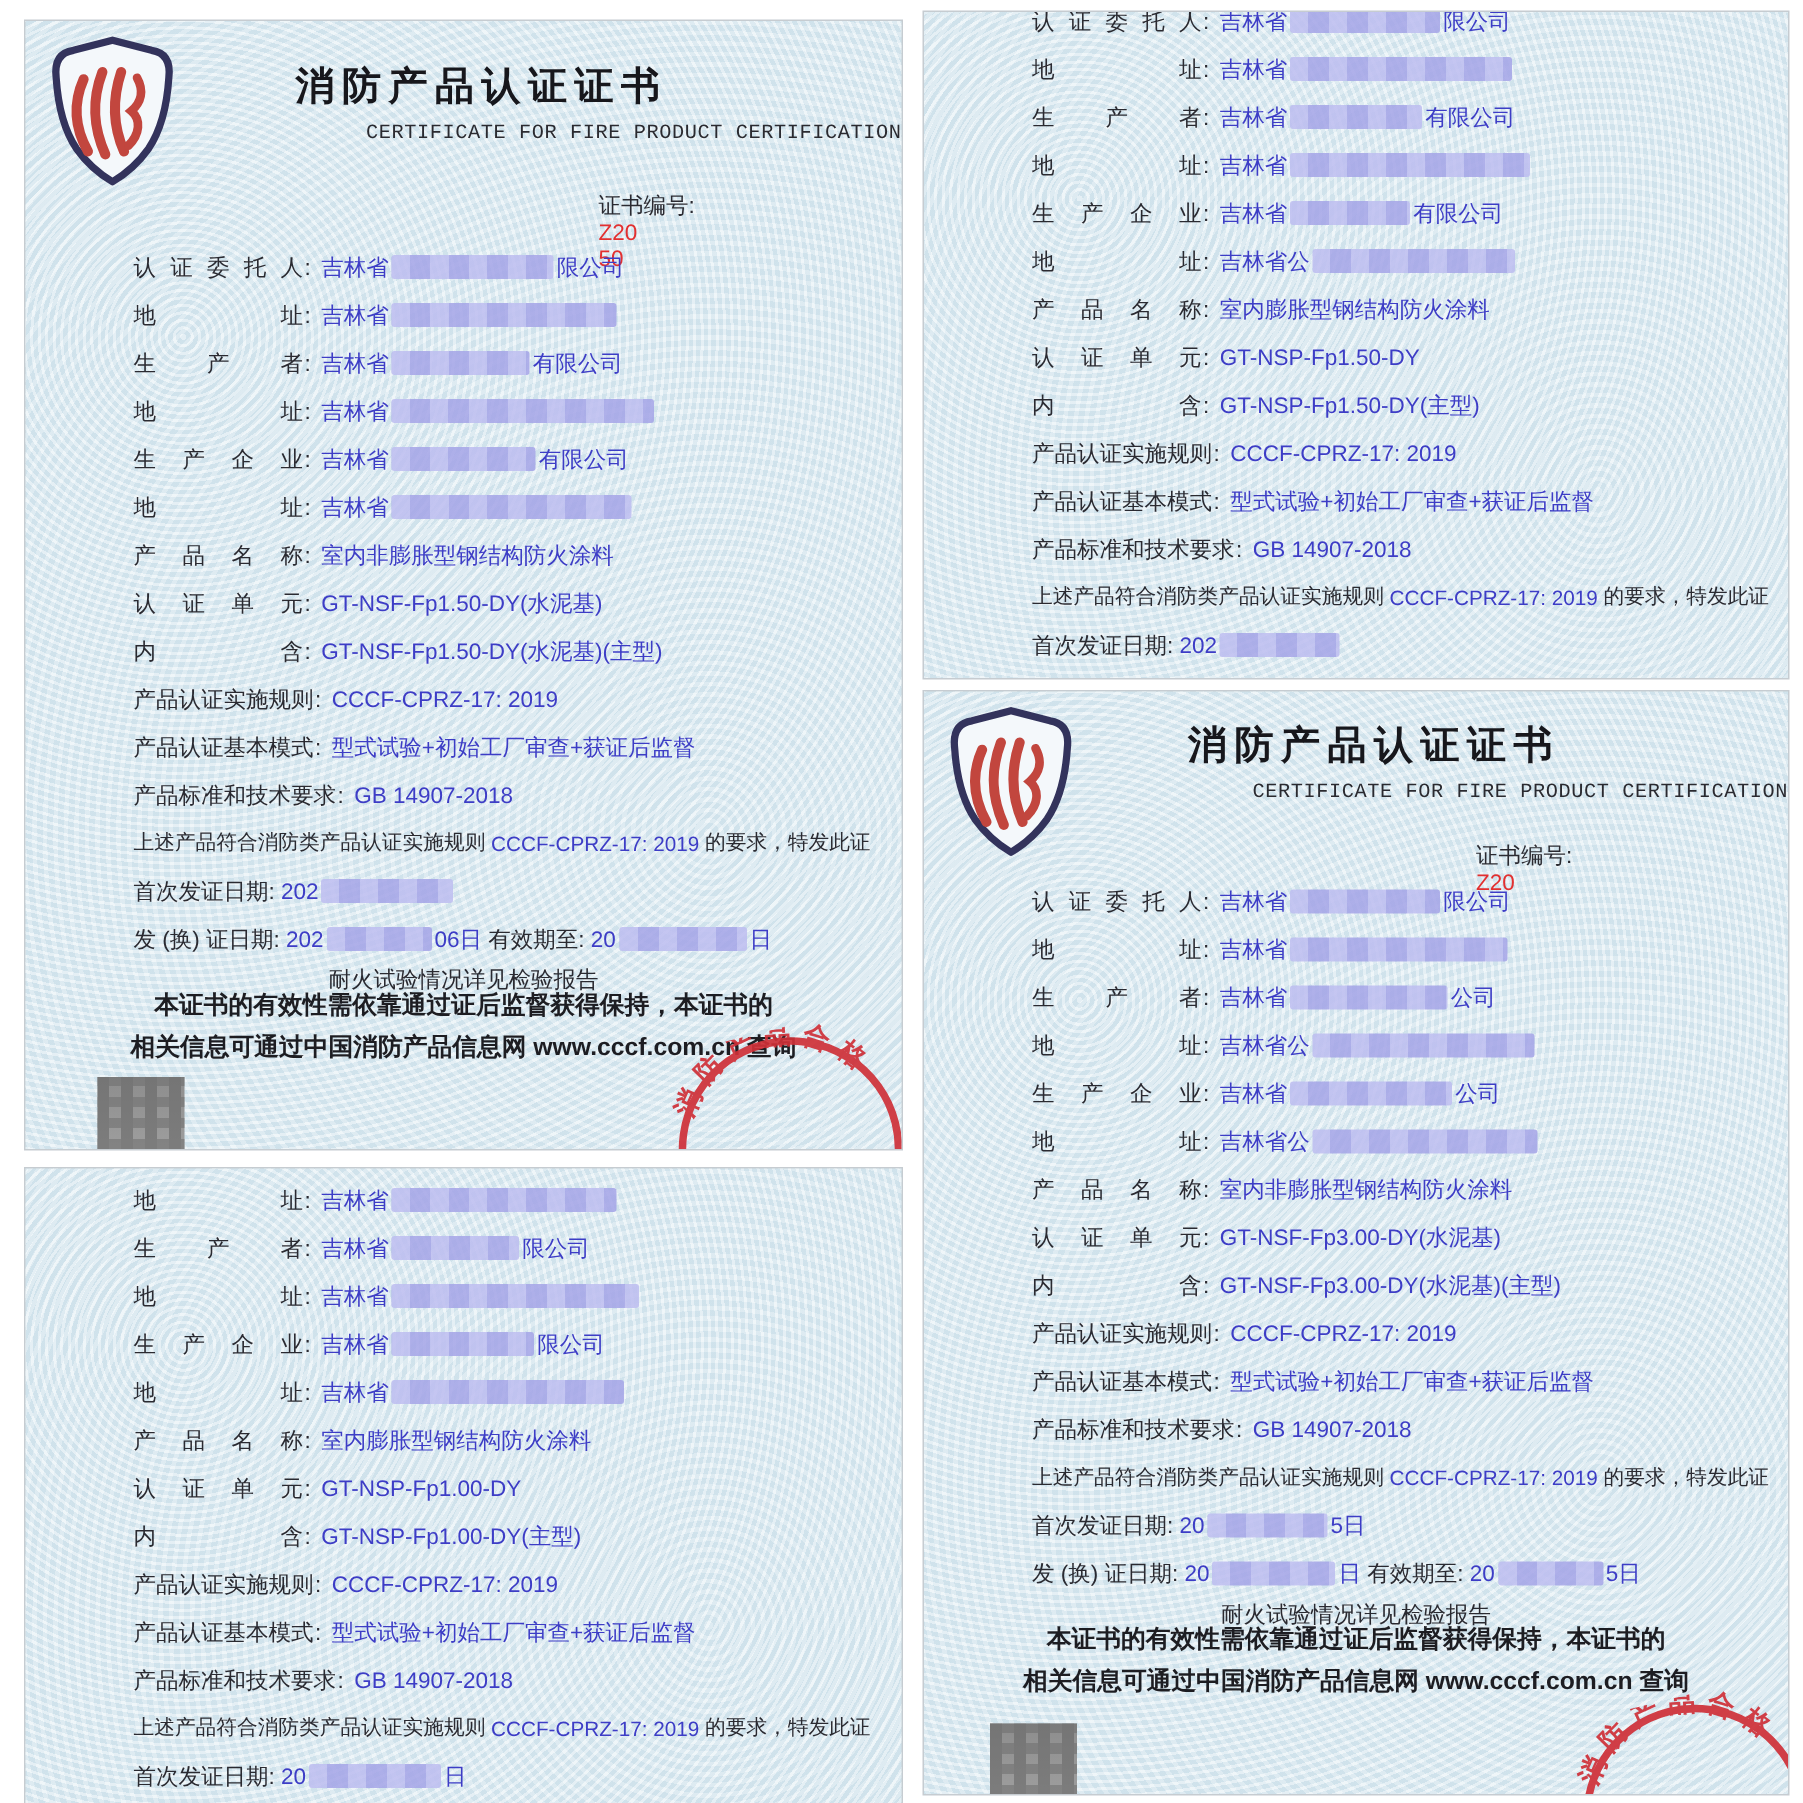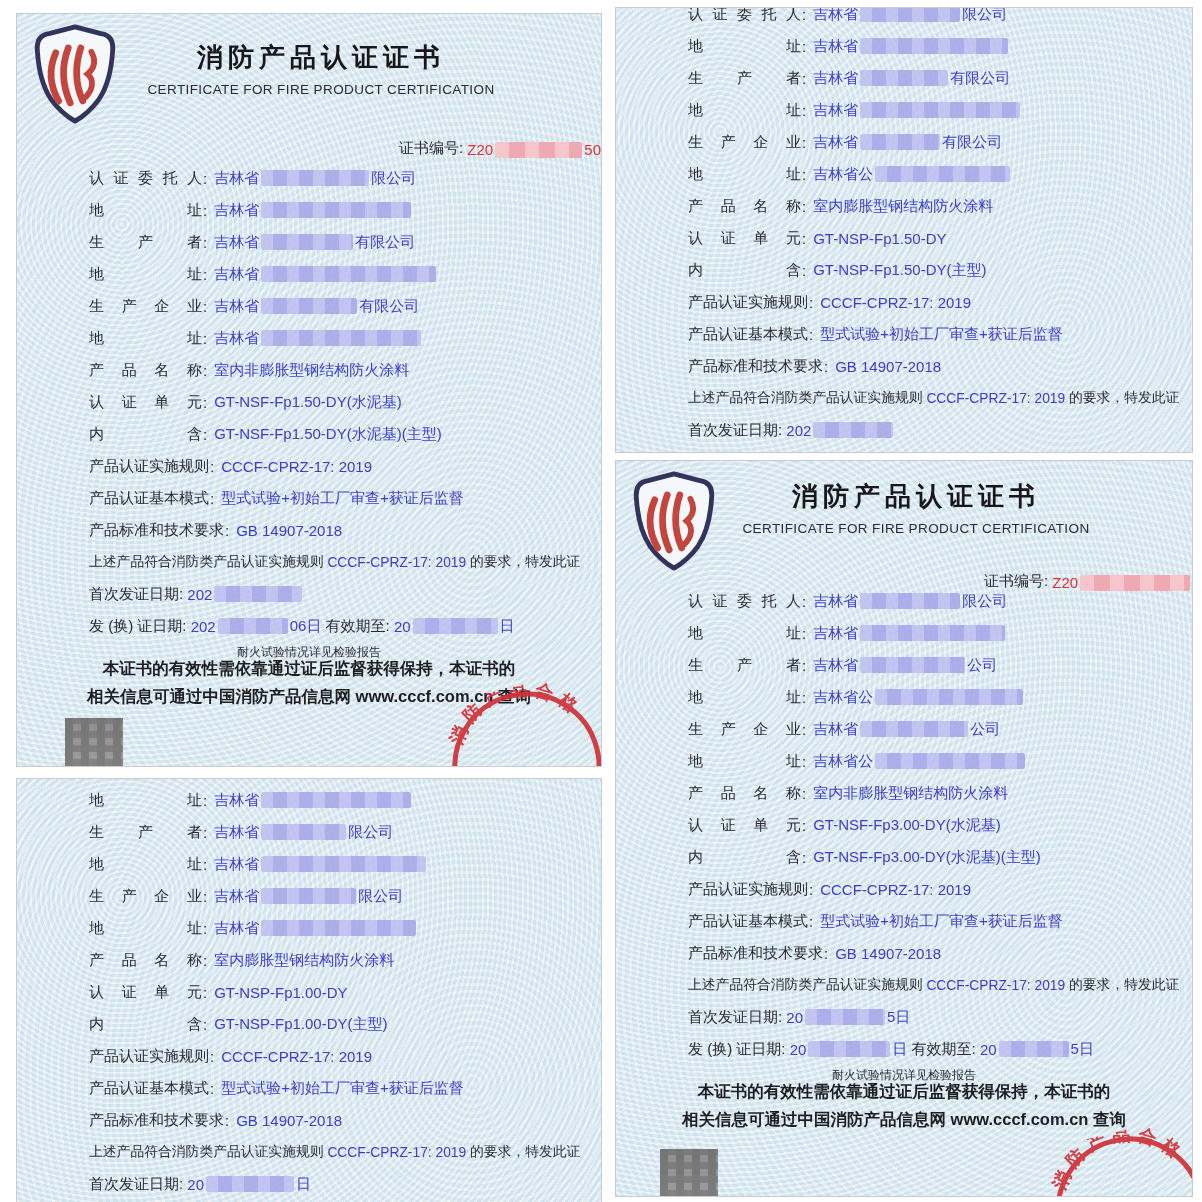--- a/index.html
+++ b/index.html
@@ -22,24 +22,24 @@
 
   .cert-header{position:relative;height:100px;padding-left:24px;}
   .cert4 .cert-header{height:88px;}
   .logo{position:absolute;left:8px;top:8px;}
   .title{
     text-align:center;font-size:26px;font-weight:bold;color:#17171c;
     letter-spacing:5px;padding-top:26px;white-space:nowrap;
   }
   .cert4 .title{padding-top:18px;}
   .subtitle{
-    text-align:center;font-size:13.5px;color:#2a2a30;letter-spacing:0.4px;
-    margin-top:7px;white-space:nowrap;
-  }
-  .cert-no{height:30px;display:flex;align-items:flex-end;font-size:15px;white-space:nowrap;}
+    text-align:right;font-size:13.5px;color:#2a2a30;letter-spacing:0.4px;
+    margin-top:7px;white-space:nowrap;font-family:Liberation Mono, monospace;
+  }
+  .cert-no{height:30px;display:flex;align-items:flex-start;font-size:15px;white-space:nowrap;flex-direction:column;}
   .cert1 .cert-no{padding-left:382px;margin-top:14px;}
   .cert4 .cert-no{padding-left:368px;margin-top:12px;}
 
   .rows{padding:0 26px 0 72px;}
   .cert1 .rows{margin-top:4px;}
   .cert2 .rows{margin-top:5px;}
   .cert3 .rows{margin-top:-10px;}
   .cert4 .rows{margin-top:-6px;}
 
   .row{height:32px;display:flex;align-items:center;font-size:15px;white-space:nowrap;}
@@ -51,21 +51,21 @@
   }
   .colon{color:#2a2a31;margin:0 7px 0 1px;}
   .pt{white-space:pre;}
   .pt.blue{color:#3d3dc6;}
   .pt.dark{color:#2a2a31;}
   .pt.red{color:#e23030;}
   .blur{display:inline-block;height:16px;border-radius:2px;margin:0 2px;}
   .blur.blue{background:repeating-linear-gradient(90deg,#bdbdf0 0 12px,#a4a4e7 12px 26px);opacity:.85;}
   .blur.pink{background:repeating-linear-gradient(90deg,#f7c6cc 0 14px,#efa9b3 14px 30px);}
 
-  .note-sm{text-align:center;font-size:12px;color:#2a2a31;margin-top:2px;margin-bottom:-7px;position:relative;z-index:2;}
+  .note-sm{text-align:center;font-size:15px;color:#2a2a31;margin-top:2px;margin-bottom:-7px;position:relative;z-index:2;}
   .note-b{text-align:center;font-size:16.5px;font-weight:bold;color:#1d1d22;line-height:28px;white-space:nowrap;}
 
   .qr{
     position:absolute;width:58px;height:48px;background:linear-gradient(#8d8d8d,#9e9e9e);
     filter:blur(0.5px);
   }
   .qr::before{
     content:"";position:absolute;inset:0;opacity:.55;
     background-image:
       repeating-linear-gradient(90deg,#626262 0 8px,transparent 8px 16px),

